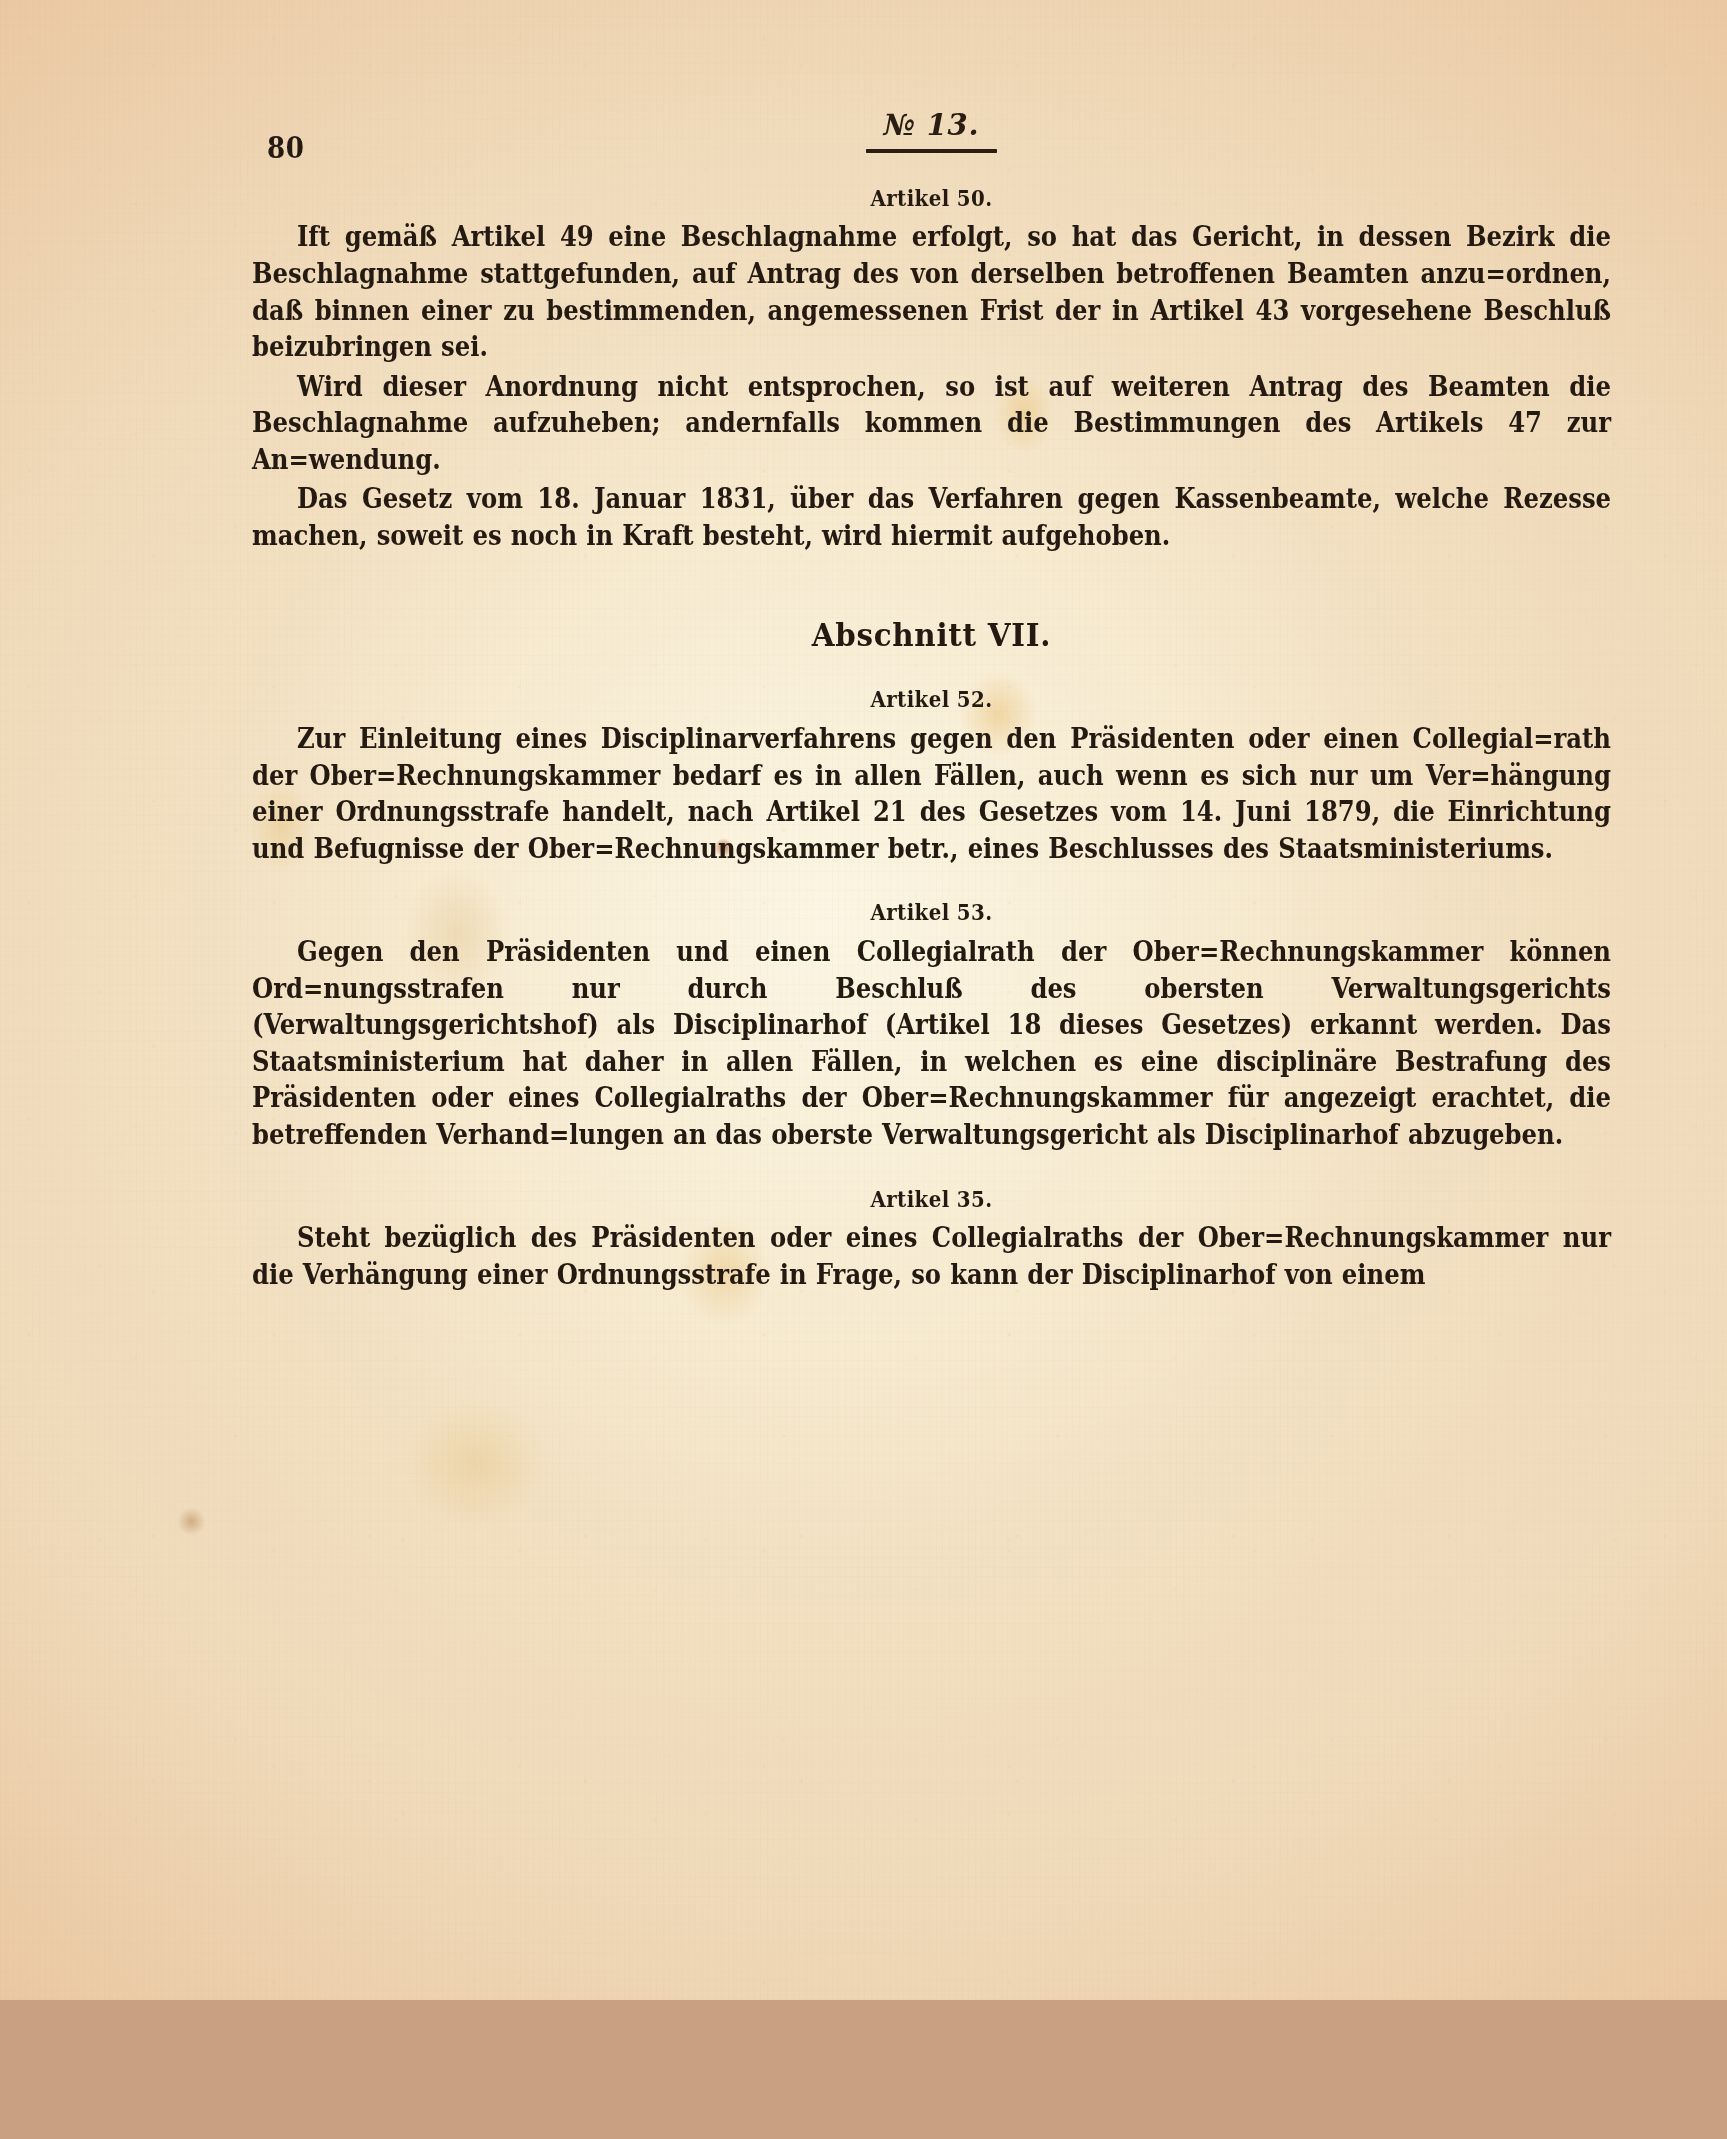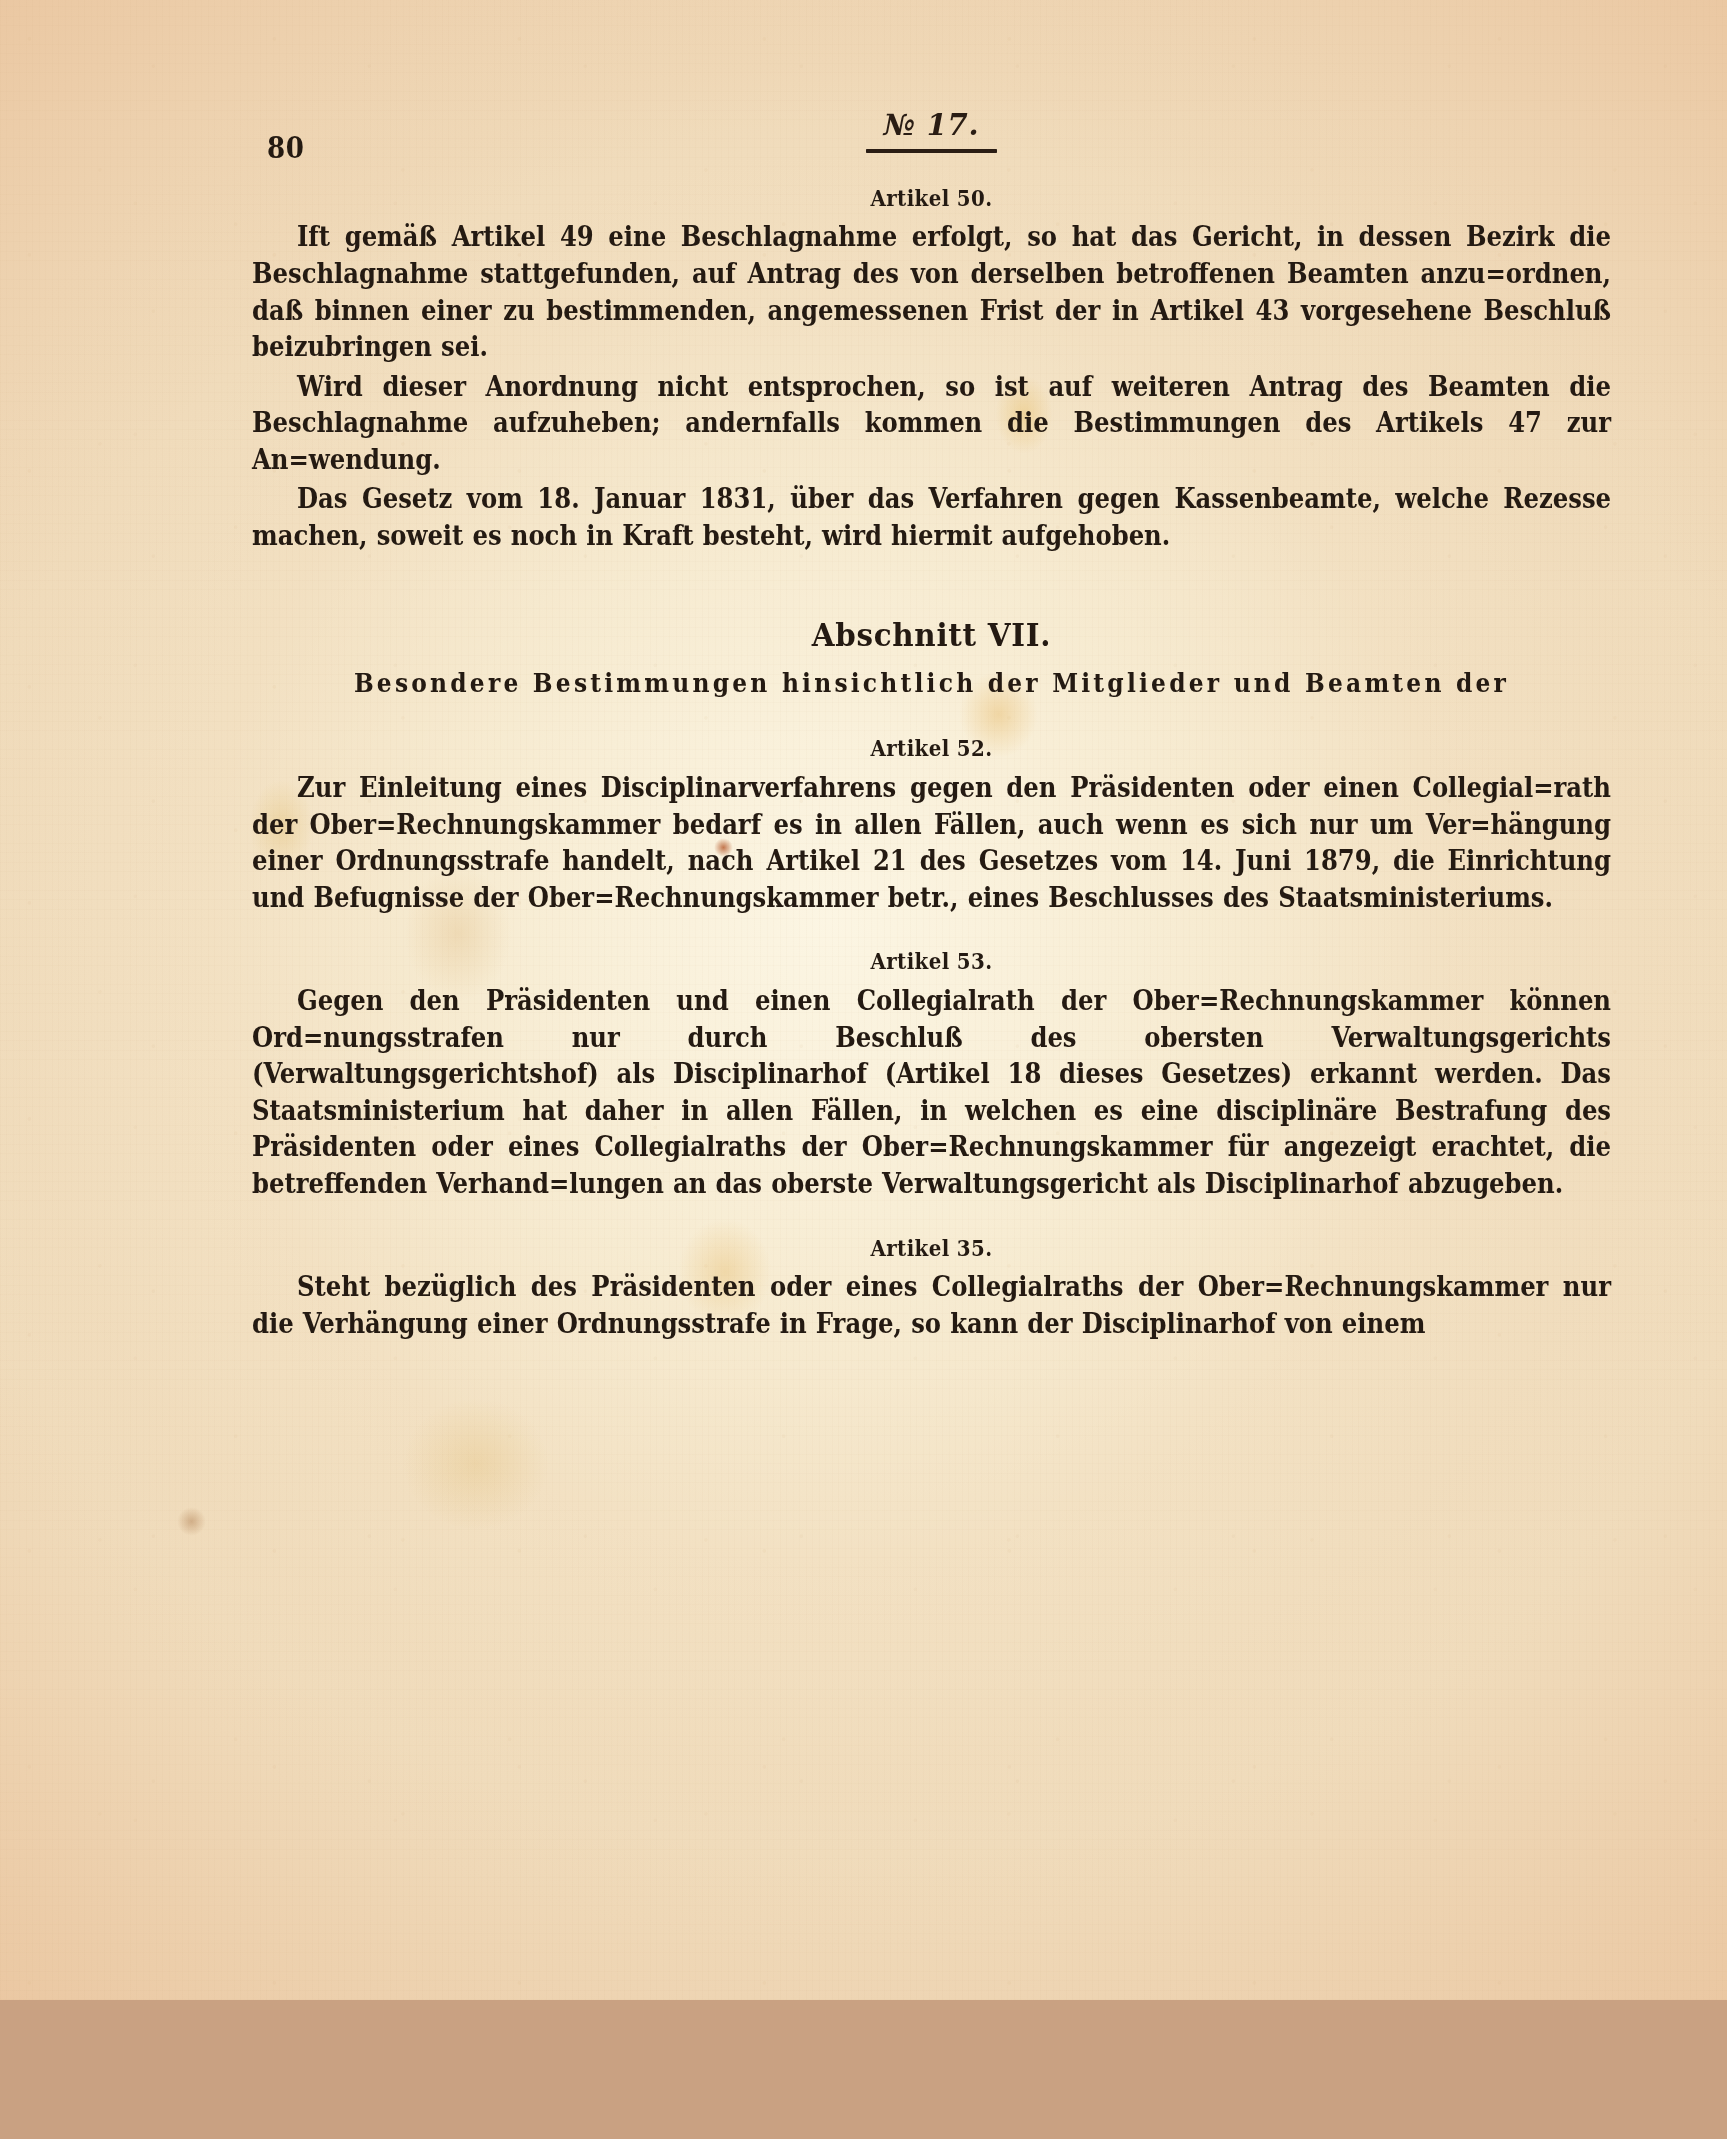--- a/index.html
+++ b/index.html
@@ -154,34 +154,33 @@
   <div class="stain" style="left:404px; top:865px; width:108px; height:137px; background:radial-gradient(ellipse at center, rgba(206,150,70,0.20), rgba(206,150,70,0) 70%);"></div>
   <div class="stain" style="left:404px; top:1399px; width:144px; height:130px; background:radial-gradient(ellipse at center, rgba(214,168,70,0.20), rgba(214,168,70,0) 72%);"></div>
   <div class="stain" style="left:714px; top:838px; width:19px; height:19px; background:radial-gradient(circle at center, rgba(176,78,30,0.75), rgba(176,78,30,0) 70%);"></div>
   <div class="stain" style="left:177px; top:1507px; width:29px; height:29px; background:radial-gradient(circle at center, rgba(150,90,40,0.35), rgba(150,90,40,0) 70%);"></div>
 
   <div class="pagenum fr">80</div>
 
   <div class="content">
 
     <div class="runhead">
-      <span class="no">№ 17.</span>
+      <span class="no">№ 13.</span>
       <div class="rule"></div>
     </div>
 
     <h2 class="art fr">Artikel 50.</h2>
     <p class="body fr">Ift gemäß Artikel 49 eine Beschlagnahme erfolgt, so hat das Gericht, in dessen Bezirk die Beschlagnahme stattgefunden, auf Antrag des von derselben betroffenen Beamten anzu=ordnen, daß binnen einer zu bestimmenden, angemessenen Frist der in Artikel 43 vorgesehene Beschluß beizubringen sei.</p>
     <p class="body fr">Wird dieser Anordnung nicht entsprochen, so ist auf weiteren Antrag des Beamten die Beschlagnahme aufzuheben; andernfalls kommen die Bestimmungen des Artikels 47 zur An=wendung.</p>
 
     <p class="body fr">Das Gesetz vom 18. Januar 1831, über das Verfahren gegen Kassenbeamte, welche Rezesse machen, soweit es noch in Kraft besteht, wird hiermit aufgehoben.</p>
 
     <div class="sec">
       <div class="abs fr">Abschnitt VII.</div>
       <div class="subtitle fr">
-        <span>Besondere Bestimmungen hinsichtlich der Mitglieder und Beamten der</span>
       </div>
     </div>
 
     <h2 class="art fr sp-art52">Artikel 52.</h2>
     <p class="body fr">Zur Einleitung eines Disciplinarverfahrens gegen den Präsidenten oder einen Collegial=rath der Ober=Rechnungskammer bedarf es in allen Fällen, auch wenn es sich nur um Ver=hängung einer Ordnungsstrafe handelt, nach Artikel 21 des Gesetzes vom 14. Juni 1879, die Einrichtung und Befugnisse der Ober=Rechnungskammer betr., eines Beschlusses des Staatsministeriums.</p>
 
     <h2 class="art fr">Artikel 53.</h2>
     <p class="body fr">Gegen den Präsidenten und einen Collegialrath der Ober=Rechnungskammer können Ord=nungsstrafen nur durch Beschluß des obersten Verwaltungsgerichts (Verwaltungsgerichtshof) als Disciplinarhof (Artikel 18 dieses Gesetzes) erkannt werden.  Das Staatsministerium hat daher in allen Fällen, in welchen es eine disciplinäre Bestrafung des Präsidenten oder eines Collegialraths der Ober=Rechnungskammer für angezeigt erachtet, die betreffenden Verhand=lungen an das oberste Verwaltungsgericht als Disciplinarhof abzugeben.</p>
 
     <h2 class="art fr">Artikel 35.</h2>

